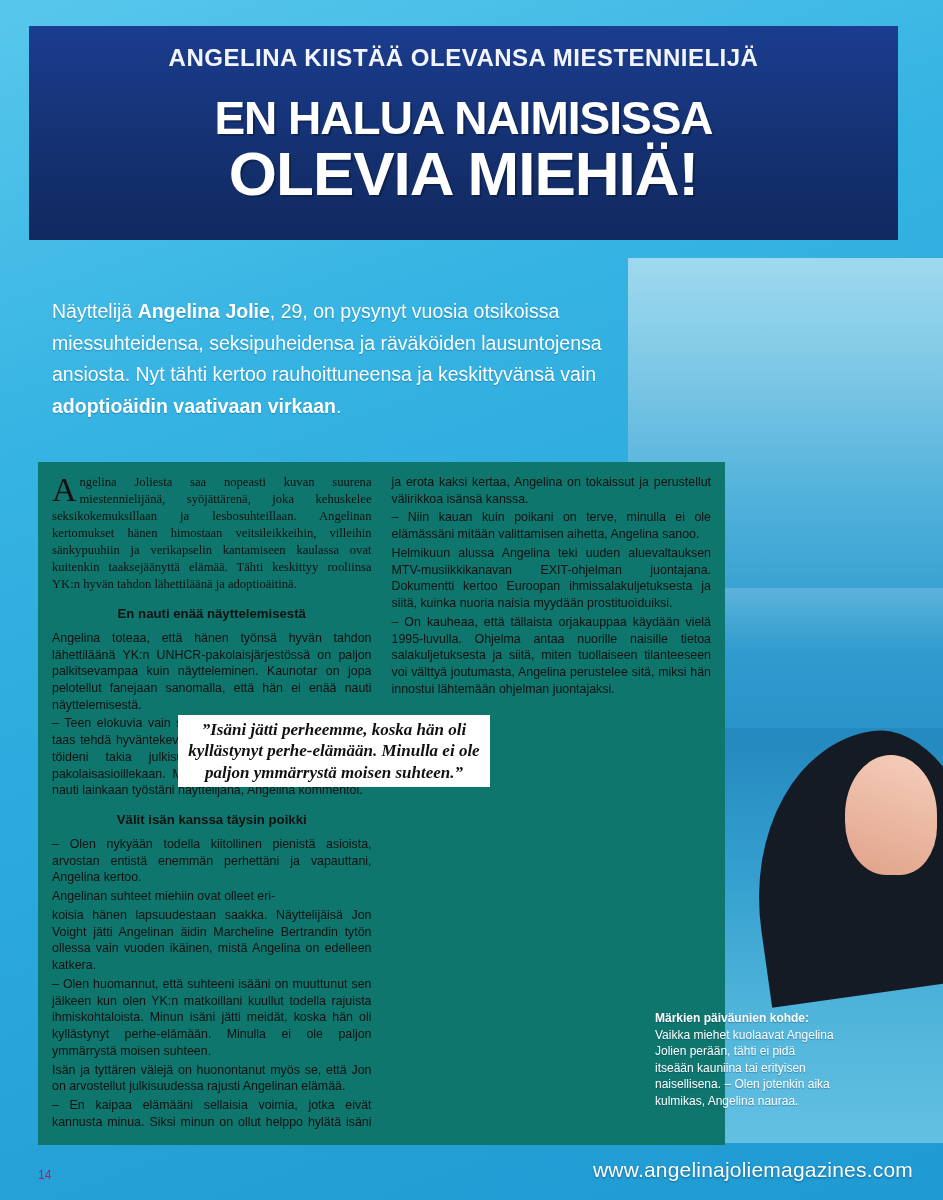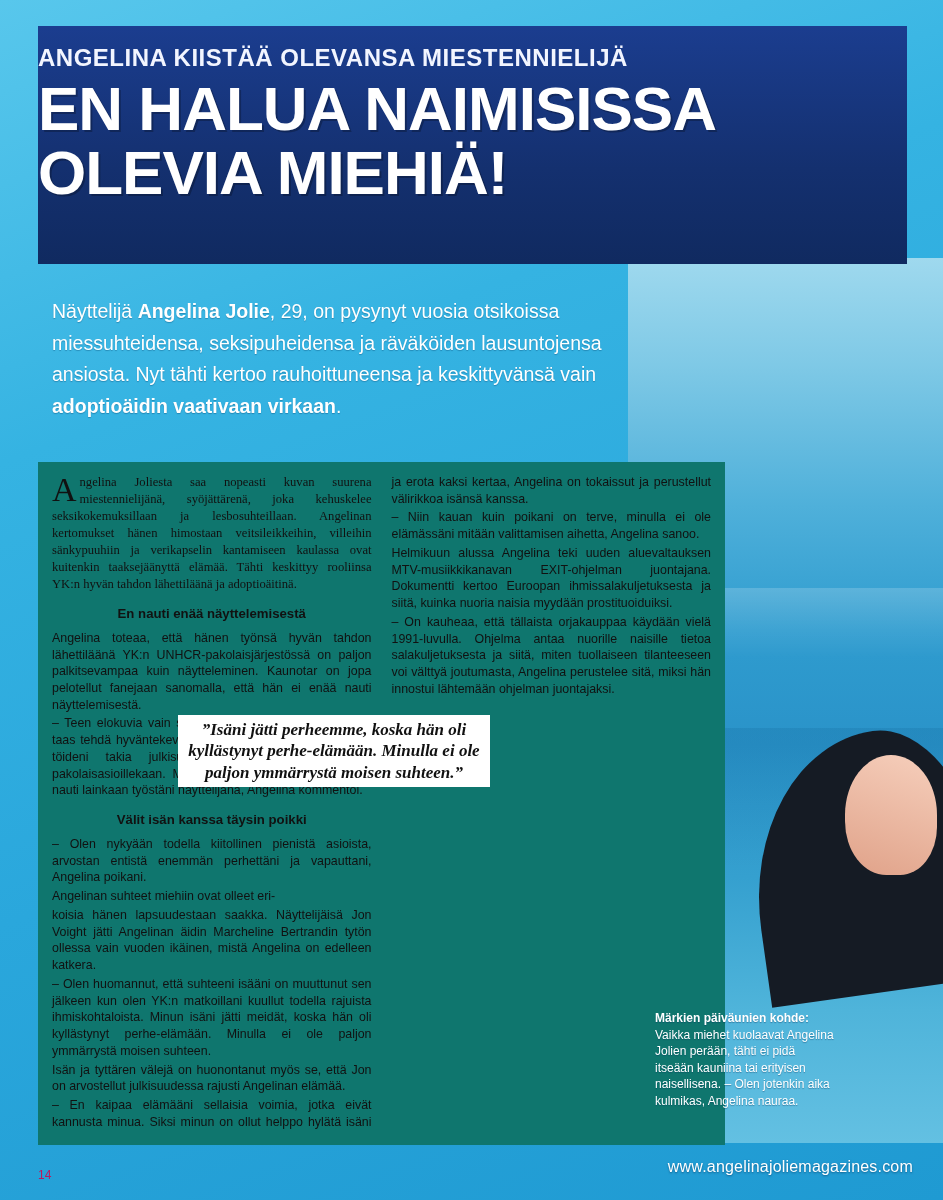--- a/index.html
+++ b/index.html
@@ -57,44 +57,44 @@
     bottom: 268px;
     width: 92px;
     height: 120px;
     background: linear-gradient(200deg, #f6cfbc, #e0a289);
     border-radius: 50% 50% 40% 45%;
   }
 
   
   .headline-box {
     position: absolute;
-    left: 38px;
+    left: 29px;
     top: 26px;
     width: 869px;
-    height: 238px;
+    height: 214px;
     background: #15317a;
     background: linear-gradient(180deg, #1b3d8f 0%, #14306f 60%, #102a60 100%);
-    text-align: left;
+    text-align: center;
     color: #ffffff;
     box-sizing: border-box;
     padding-top: 10px;
   }
   .kicker {
     font-size: 24px;
     font-weight: bold;
     letter-spacing: 0.5px;
     margin-top: 8px;
     color: #f2f5ff;
   }
   .head-line {
-    font-size: 62px;
+    font-size: 46px;
     font-weight: bold;
     line-height: 0.96;
     letter-spacing: -1px;
-    margin-top: 7px;
+    margin-top: 24px;
     text-shadow: 2px 2px 0 rgba(0,0,0,0.25);
   }
   .head-line.second {
     font-size: 62px;
     margin-top: 4px;
   }
 
   
   .standfirst {
     position: absolute;
@@ -189,21 +189,21 @@
     left: 38px;
     top: 1168px;
     color: #be185d;
     font-size: 12px;
   }
   .watermark {
     position: absolute;
     right: 30px;
     top: 1158px;
     color: #ffffff;
-    font-size: 16px;
+    font-size: 21px;
     letter-spacing: 0.2px;
     text-shadow: 0 1px 2px rgba(0,40,80,0.5);
   }
 </style>
 </head>
 <body>
 
 <div class="photo">
   <div class="band1"></div>
   <div class="band2"></div>
@@ -221,29 +221,29 @@
   <span>Näyttelijä </span><b>Angelina Jolie</b><span>, 29, on pysynyt vuosia otsikoissa miessuhteidensa, seksipuheidensa ja räväköiden lausuntojensa ansiosta. Nyt tähti kertoo rauhoittuneensa ja keskittyvänsä vain </span><b>adoptioäidin vaativaan virkaan</b><span>.</span>
 </div>
 
 <div class="article">
   <div class="cols">
     <p class="dropcap">Angelina Joliesta saa nopeasti kuvan suurena miestennielijänä, syöjättärenä, joka kehuskelee seksikokemuksillaan ja lesbosuhteillaan. Angelinan kertomukset hänen himostaan veitsileikkeihin, villeihin sänkypuuhiin ja verikapselin kantamiseen kaulassa ovat kuitenkin taaksejäänyttä elämää. Tähti keskittyy rooliinsa YK:n hyvän tahdon lähettiläänä ja adoptioäitinä.</p>
     <h3>En nauti enää näyttelemisestä</h3>
     <p>Angelina toteaa, että hänen työnsä hyvän tahdon lähettiläänä YK:n UNHCR-pakolaisjärjestössä on paljon palkitsevampaa kuin näytteleminen. Kaunotar on jopa pelotellut fanejaan sanomalla, että hän ei enää nauti näyttelemisestä.</p>
     <p>– Teen elokuvia vain sen takia, että saan rahaa ja voin taas tehdä hyväntekeväisyystyötäni. Toisaalta jos en olisi töideni takia julkisuudessa, en saisi julkisuutta pakolaisasioillekaan. Mutta en enää suoraan sanottuna nauti lainkaan työstäni näyttelijänä, Angelina kommentoi.</p>
     <h3>Välit isän kanssa täysin poikki</h3>
-    <p>– Olen nykyään todella kiitollinen pienistä asioista, arvostan entistä enemmän perhettäni ja vapauttani, Angelina poikani.</p>
+    <p>– Olen nykyään todella kiitollinen pienistä asioista, arvostan entistä enemmän perhettäni ja vapauttani, Angelina kertoo.</p>
     <p>Angelinan suhteet miehiin ovat olleet eri-</p>
     <p>koisia hänen lapsuudestaan saakka. Näyttelijäisä Jon Voight jätti Angelinan äidin Marcheline Bertrandin tytön ollessa vain vuoden ikäinen, mistä Angelina on edelleen katkera.</p>
     <p>– Olen huomannut, että suhteeni isääni on muuttunut sen jälkeen kun olen YK:n matkoillani kuullut todella rajuista ihmiskohtaloista. Minun isäni jätti meidät, koska hän oli kyllästynyt perhe-elämään. Minulla ei ole paljon ymmärrystä moisen suhteen.</p>
     <p>Isän ja tyttären välejä on huonontanut myös se, että Jon on arvostellut julkisuudessa rajusti Angelinan elämää.</p>
     <p>– En kaipaa elämääni sellaisia voimia, jotka eivät kannusta minua. Siksi minun on ollut helppo hylätä isäni ja erota kaksi kertaa, Angelina on tokaissut ja perustellut välirikkoa isänsä kanssa.</p>
     <p>– Niin kauan kuin poikani on terve, minulla ei ole elämässäni mitään valittamisen aihetta, Angelina sanoo.</p>
     <p>Helmikuun alussa Angelina teki uuden aluevaltauksen MTV-musiikkikanavan EXIT-ohjelman juontajana. Dokumentti kertoo Euroopan ihmissalakuljetuksesta ja siitä, kuinka nuoria naisia myydään prostituoiduiksi.</p>
-    <p>– On kauheaa, että tällaista orjakauppaa käydään vielä 1991-luvulla. Ohjelma antaa nuorille naisille tietoa salakuljetuksesta ja siitä, miten tuollaiseen tilanteeseen voi välttyä joutumasta, Angelina perustelee sitä, miksi hän innostui lähtemään ohjelman juontajaksi.</p>
+    <p>– On kauheaa, että tällaista orjakauppaa käydään vielä 1995-luvulla. Ohjelma antaa nuorille naisille tietoa salakuljetuksesta ja siitä, miten tuollaiseen tilanteeseen voi välttyä joutumasta, Angelina perustelee sitä, miksi hän innostui lähtemään ohjelman juontajaksi.</p>
   </div>
 </div>
 
 <div class="pullquote">”Isäni jätti perheemme, koska hän oli kyllästynyt perhe-elämään. Minulla ei ole paljon ymmärrystä moisen suhteen.”</div>
 
 <div class="caption">
   <b>Märkien päiväunien kohde:</b><span> Vaikka miehet kuolaavat Angelina Jolien perään, tähti ei pidä itseään kauniina tai erityisen naisellisena. – Olen jotenkin aika kulmikas, Angelina nauraa.</span>
 </div>
 
 <div class="page-number">14</div>

